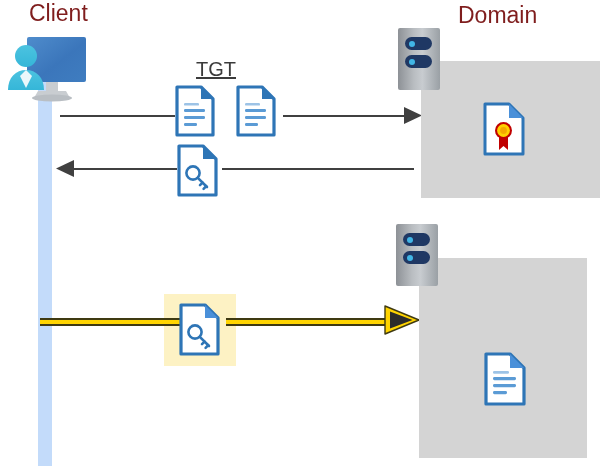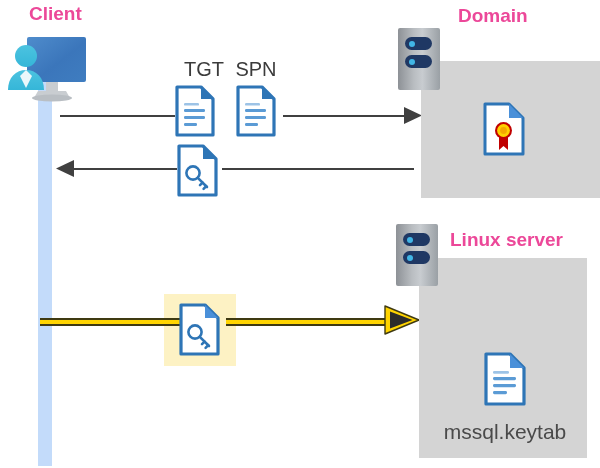--- a/index.html
+++ b/index.html
@@ -2,21 +2,21 @@
 <html><head>
 <meta charset="utf-8">
 <style>
   html,body{margin:0;padding:0;background:#ffffff;}
   body{width:600px;height:468px;position:relative;overflow:hidden;
        font-family:"Liberation Sans","DejaVu Sans",sans-serif;}
   .stage{position:absolute;left:0;top:0;width:600px;height:468px;}
   .abs{position:absolute;}
 
   
-  .title-bold{font-weight:bold;color:#ec4899;font-size:19px;line-height:23px;}
+  .title-bold{font-weight:normal;color:#7f1d1d;font-size:23px;line-height:23px;}
   .label-plain{color:#3b3b3b;font-size:20px;line-height:22px;font-weight:400;}
   .file-label{color:#4a4a4a;font-size:21px;line-height:24px;font-weight:400;}
 
   
   .lifeline{background:#c3dbfa;}
 
   
   .panel{background:#d4d4d4;}
 
   
@@ -64,22 +64,21 @@
 
       <circle cx="22" cy="28" r="11" fill="url(#pers)"></circle>
 
       <path d="M4 62 c0 -13 8 -20 18 -20 c10 0 18 7 18 20 z" fill="url(#pers)"></path>
 
       <path d="M22 42 l-6 6 l6 12 l6 -12 z" fill="#eaf7fb"></path>
     </svg>
   </div>
   <div class="abs title-bold" style="left:29px;top:2px;width:90px;text-align:left;">Client</div>
 
-  <div class="abs label-plain" style="left:180px;top:58px;width:48px;text-align:center;">TGT</div>
-  <div class="abs label-plain" style="left:230px;top:58px;width:52px;text-align:center;">SPN</div>
+  <div class="abs label-plain" style="left:188px;top:58px;width:48px;text-align:right;text-decoration:underline;">TGT</div>
 
   <div class="abs hline" style="left:60px;top:115px;width:115px;"></div>
 
   <div class="abs hline" style="left:283px;top:115px;width:130px;"></div>
 
   <div class="abs" style="left:404px;top:107px;width:18px;height:17px;">
     <svg width="18" height="17" viewBox="0 0 18 17">
       <path d="M0 0 L18 8.5 L0 17 Z" fill="#404040"></path>
     </svg>
   </div>
@@ -185,29 +184,27 @@
 
   <div class="abs panel" style="left:419px;top:258px;width:168px;height:200px;"></div>
 
   <div class="abs rack" style="left:396px;top:224px;width:42px;height:62px;">
     <div class="rack-bar" style="left:7px;top:9px;width:27px;height:13px;"></div>
     <div class="rack-dot" style="left:11px;top:13px;width:6px;height:6px;"></div>
     <div class="rack-bar" style="left:7px;top:27px;width:27px;height:13px;"></div>
     <div class="rack-dot" style="left:11px;top:31px;width:6px;height:6px;"></div>
   </div>
 
-  <div class="abs title-bold" style="left:450px;top:228px;width:150px;">Linux server</div>
 
 
   <div class="abs" style="left:484px;top:352px;width:42px;height:54px;">
     <svg width="42" height="54" viewBox="0 0 42 54">
       <path d="M2 2 h24 l14 14 v36 h-38 z" fill="#ffffff" stroke="#2e75b6" stroke-width="3.2" stroke-linejoin="round"></path>
       <path d="M26 2 l14 14 h-14 z" fill="#4a90d9"></path>
       <rect x="9" y="25" width="23" height="3.2" rx="1.4" fill="#5b9bd5"></rect>
       <rect x="9" y="32" width="23" height="3.2" rx="1.4" fill="#5b9bd5"></rect>
       <rect x="9" y="39" width="14" height="3.2" rx="1.4" fill="#5b9bd5"></rect>
       <rect x="9" y="19" width="16" height="2.8" rx="1.3" fill="#9dc3e6"></rect>
     </svg>
   </div>
 
-  <div class="abs file-label" style="left:430px;top:420px;width:150px;text-align:center;">mssql.keytab</div>
 
 </div>
 
 </body></html>

